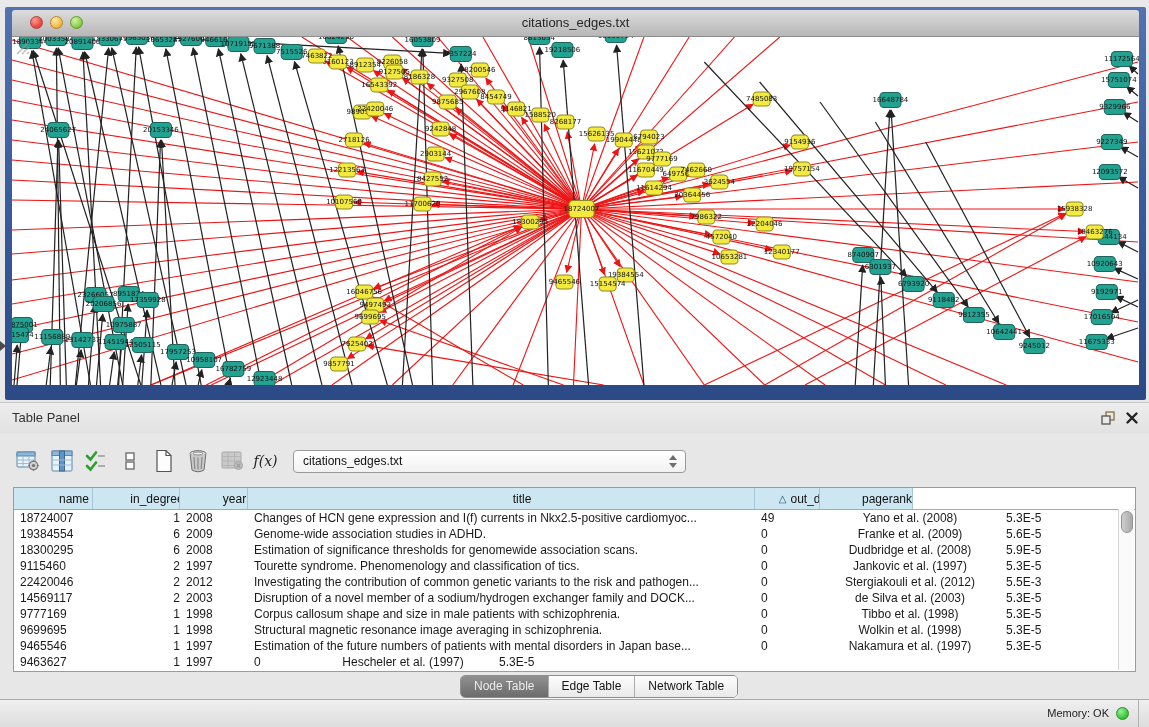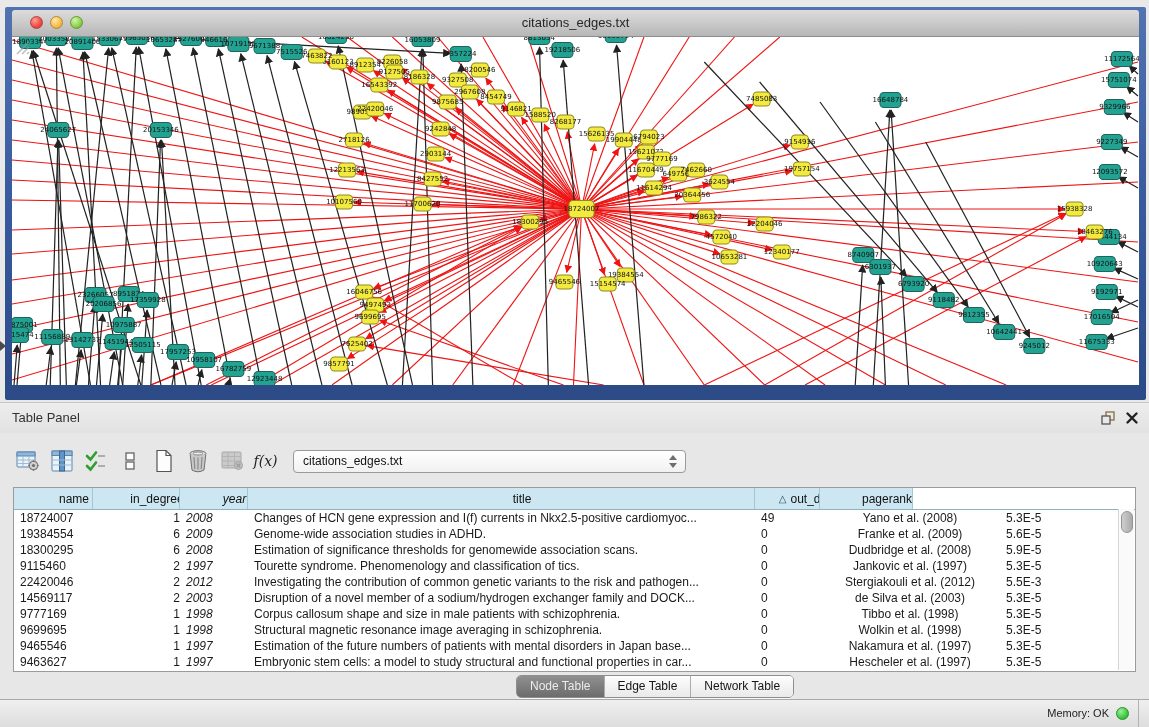--- a/index.html
+++ b/index.html
@@ -57,31 +57,31 @@
     position:absolute;left:13px;top:84px;width:1123px;height:185px;box-sizing:border-box;
     background:#fff;border:1px solid #9b9b9b;overflow:hidden;
   }
   .thead{display:flex;height:21px;background:#cde7f2;border-bottom:1px solid #8fb2c2;}
   .th{box-sizing:border-box;border-right:1px solid #a5c6d4;display:flex;align-items:center;justify-content:center;font-size:12px;color:#111;gap:4px;overflow:hidden;white-space:nowrap;padding-left:42px;}
   .th-filler{flex:1;background:#fff;}
   .sort-glyph{font-size:10px;color:#1c4d66;}
   .trow{display:flex;height:16px;line-height:16px;font-size:12px;color:#1a1a1a;white-space:nowrap;}
   .td{box-sizing:border-box;padding-left:6px;overflow:hidden;}
   .td.center{padding-left:0;text-align:center;}
-  .c0{width:79px;} .c1{width:87px;text-align:right;} .c2{width:68px;font-style:italic;} .c3{width:507px;}
+  .c0{width:79px;} .c1{width:87px;text-align:right;} .c2{width:68px;} .c3{width:507px;}
   .c4{width:65px;} .c5{width:180px;} .c6{width:93px;}
   .vscroll{
     position:absolute;right:1px;top:21px;bottom:1px;width:15px;
     background:#fafafa;border-left:1px solid #d5d5d5;
   }
   .vthumb{position:absolute;top:2px;left:2px;width:10px;height:20px;border-radius:6px;
     background:linear-gradient(90deg,#cfcfcf,#a9a9a9);border:1px solid #939393;}
   
   .tabs{
-    position:absolute;left:516px;top:272px;height:21px;display:flex;
+    position:absolute;left:460px;top:272px;height:21px;display:flex;
     border:1px solid #8f8f8f;border-radius:5px;overflow:hidden;background:#fff;
     box-shadow:0 1px 0 rgba(255,255,255,.7);
   }
   .tab{padding:0 13px;line-height:21px;font-size:12px;color:#151515;
     background:linear-gradient(#fdfdfd,#e9e9e9);border-right:1px solid #ababab;}
   .tab:last-child{border-right:none;}
   .tab.selected{background:linear-gradient(#909090,#6c6c6c);color:#ececec;}
   
   .statusbar{
     position:absolute;left:0;top:699px;width:1149px;height:28px;
@@ -698,21 +698,20 @@
           <div class="td c2">1997</div>
           <div class="td c3">Estimation of the future numbers of patients with mental disorders in Japan base...</div>
           <div class="td c4">0</div>
           <div class="td c5 center">Nakamura et al. (1997)</div>
           <div class="td c6">5.3E-5</div>
         </div>
         <div class="trow">
           <div class="td c0">9463627</div>
           <div class="td c1">1</div>
           <div class="td c2">1997</div>
-          <div class="td c3">Embryonic stem cells: a model to study structural and functional properties in car...</div>
           <div class="td c4">0</div>
           <div class="td c5 center">Hescheler et al. (1997)</div>
           <div class="td c6">5.3E-5</div>
         </div>
       </div>
     <div class="vscroll">
       <div class="vthumb"></div>
     </div>
   </div>
 

